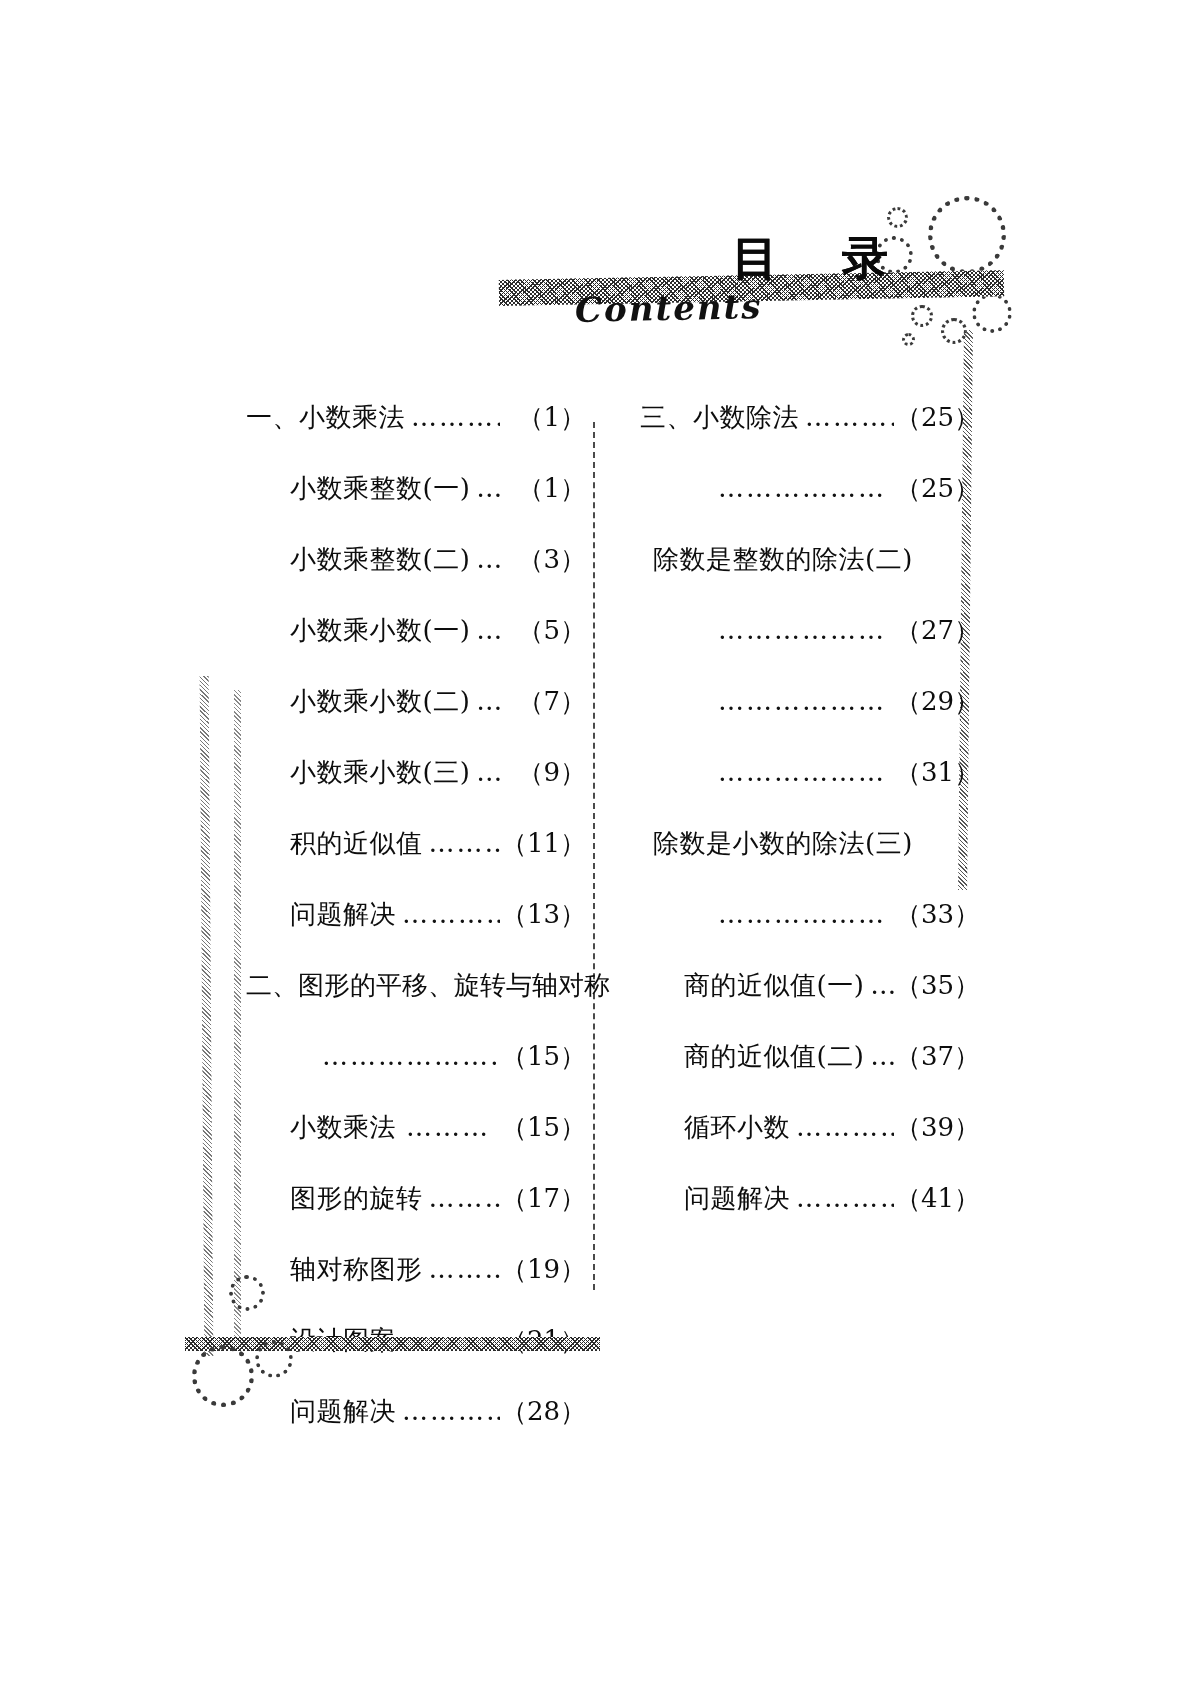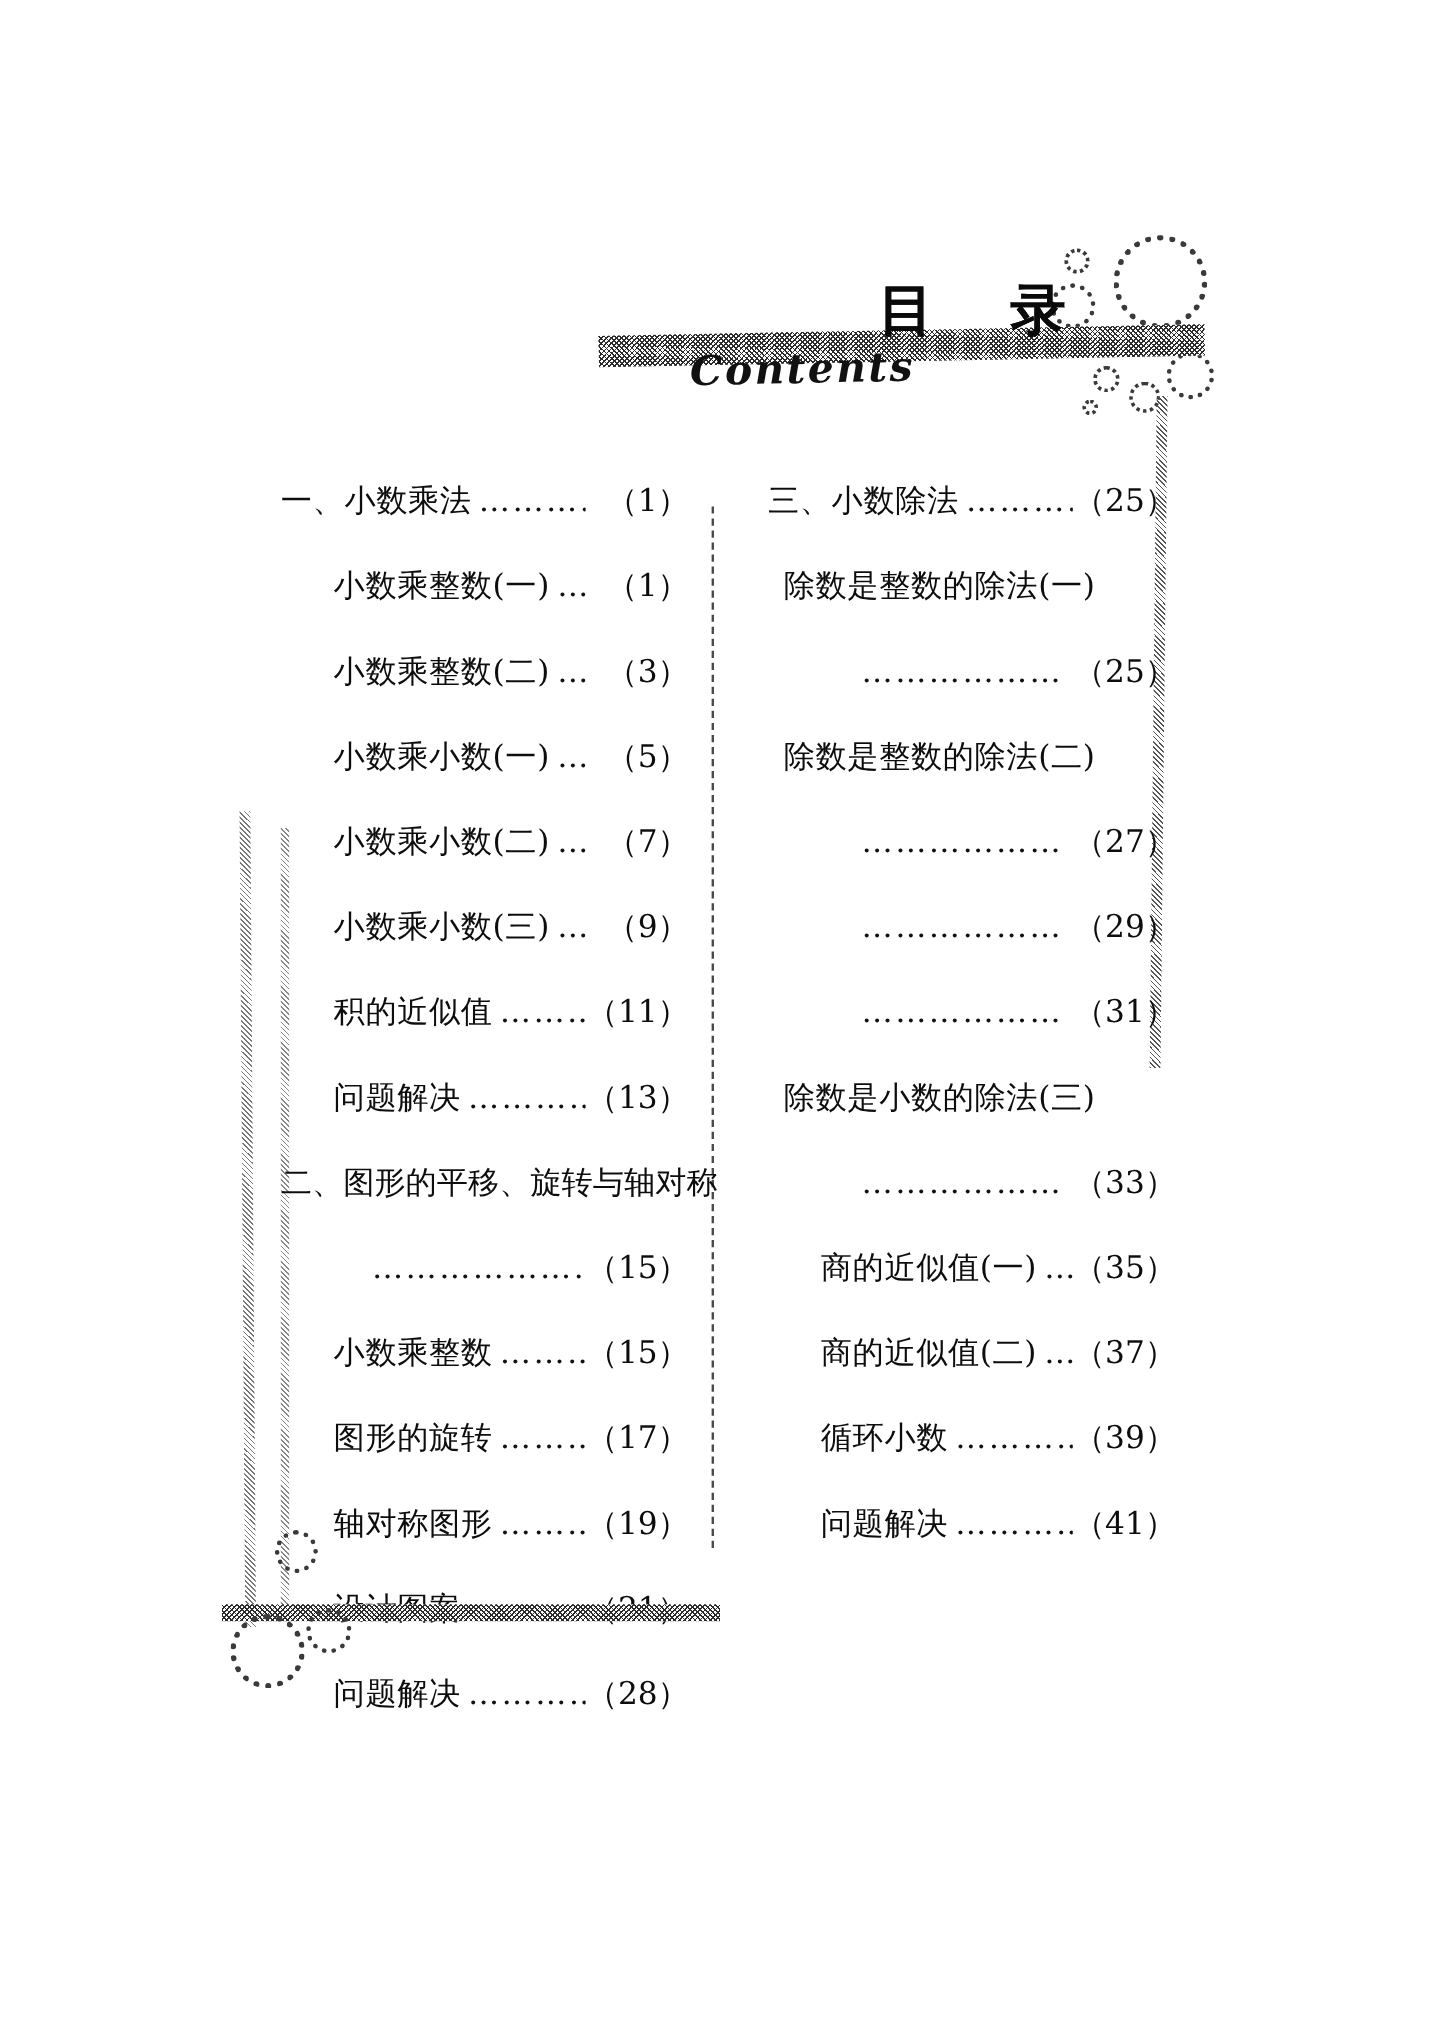--- a/index.html
+++ b/index.html
@@ -151,21 +151,21 @@
     width: 0;
     height: 868px;
     border-left: 2px dashed #4a4a4a;
   }
 
   .col {
     position: absolute;
     top: 0;
     width: 340px;
   }
-  #col-left  { left: 190px; }
+  #col-left  { left: 202px; }
   #col-right { left: 596px; }
 
   .entry {
     display: flex;
     align-items: baseline;
     height: 71px;
     font-size: 26px;
     color: #0d0d0d;
     white-space: nowrap;
   }
@@ -267,21 +267,21 @@
           <span class="e-title">二、图形的平移、旋转与轴对称</span>
           <span class="e-dots"></span>
           <span class="e-page"></span>
         </div>
         <div class="entry cont">
           <span class="e-title"></span>
           <span class="e-dots">………………………</span>
           <span class="e-page">（15）</span>
         </div>
         <div class="entry indent">
-          <span class="e-title">小数乘整数</span>
+          <span class="e-title">小数乘法</span>
           <span class="e-dots">………</span>
           <span class="e-page">（15）</span>
         </div>
         <div class="entry indent">
           <span class="e-title">图形的旋转</span>
           <span class="e-dots">………</span>
           <span class="e-page">（17）</span>
         </div>
         <div class="entry indent">
           <span class="e-title">轴对称图形</span>
@@ -298,25 +298,20 @@
           <span class="e-dots">…………</span>
           <span class="e-page">（28）</span>
         </div>
       </div>
     <div class="col" id="col-right">
         <div class="entry">
           <span class="e-title">三、小数除法</span>
           <span class="e-dots">…………</span>
           <span class="e-page">（25）</span>
         </div>
-        <div class="entry indent nopage">
-          <span class="e-title">除数是整数的除法(一)</span>
-          <span class="e-dots"></span>
-          <span class="e-page"></span>
-        </div>
         <div class="entry cont">
           <span class="e-title"></span>
           <span class="e-dots">………………</span>
           <span class="e-page">（25）</span>
         </div>
         <div class="entry indent nopage">
           <span class="e-title">除数是整数的除法(二)</span>
           <span class="e-dots"></span>
           <span class="e-page"></span>
         </div>

